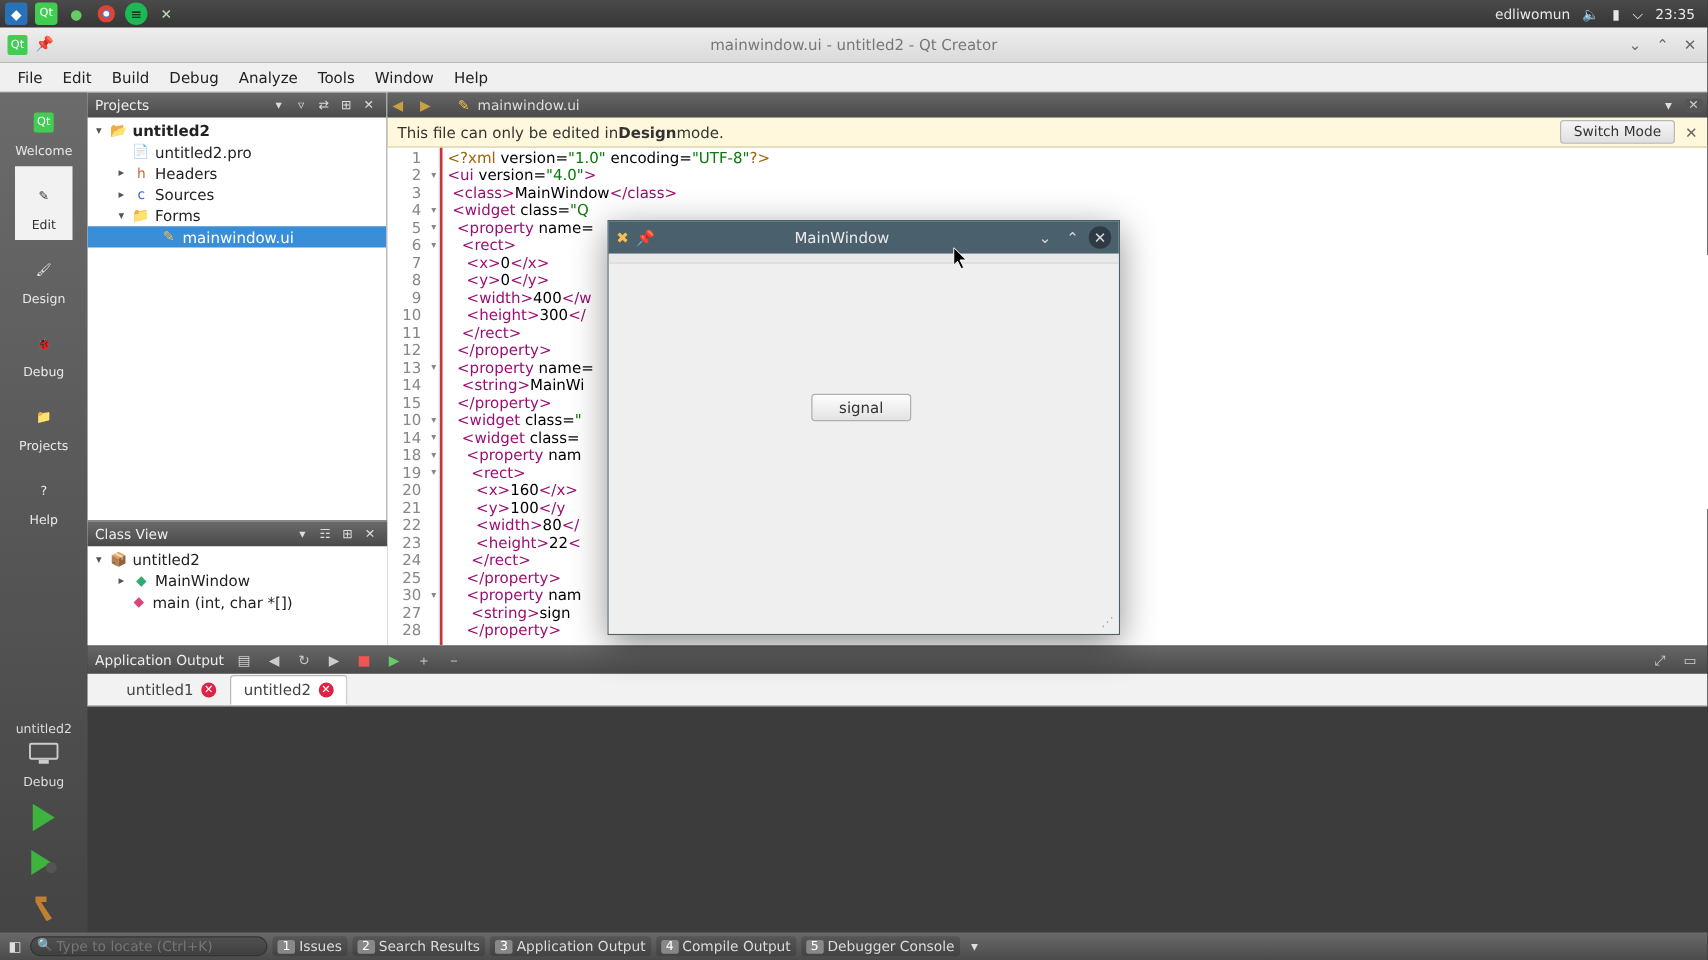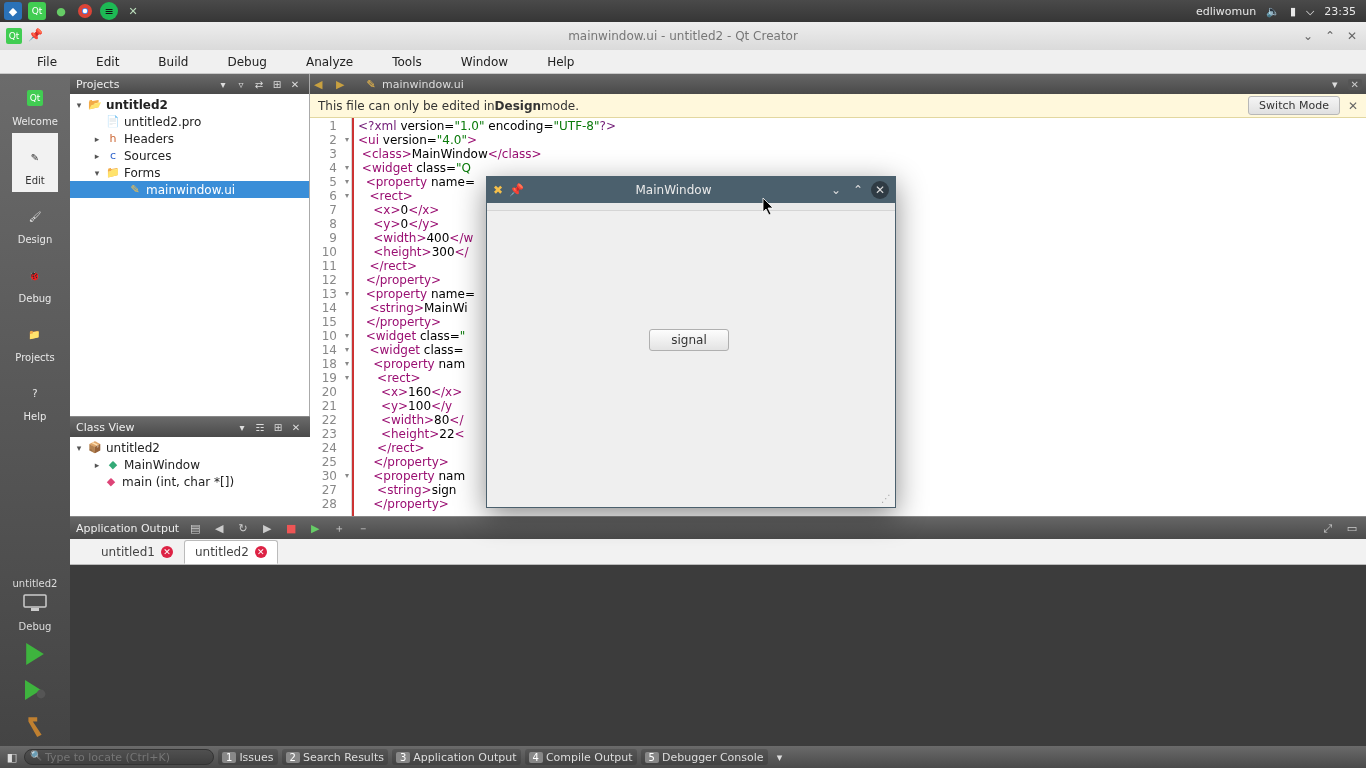--- a/index.html
+++ b/index.html
@@ -16,21 +16,21 @@
 .qt-window { position: absolute; top: 22px; left: 0; right: 0; bottom: 0; display: flex; flex-direction: column; }
 
 
 .qt-titlebar { height: 28px; background: linear-gradient(#eeeeee,#dadada); display: flex; align-items: center; justify-content: center; color: #777; font-size: 12px; position: relative; }
 .qt-titlebar .ticon { position: absolute; left: 6px; display: flex; gap: 6px; }
 .qt-titlebar .wctrl { position: absolute; right: 6px; display: flex; gap: 6px; }
 .qt-titlebar .wctrl span { width: 16px; height: 16px; display: inline-flex; align-items: center; justify-content: center; color: #666; }
 
 
 .qt-menubar { height: 24px; background: #f0f0f0; border-bottom: 1px solid #c9c9c9; display: flex; align-items: center; padding: 0 6px; font-size: 12px; color: #222; }
-.qt-menubar .mitem { padding: 2px 8px; cursor: default; margin-left: 23px; }
+.qt-menubar .mitem { padding: 2px 8px; cursor: default; }
 
 
 .qt-body { flex: 1; display: flex; min-height: 0; }
 
 
 .mode-bar { width: 70px; background: linear-gradient(#6b6b6b,#444); display: flex; flex-direction: column; align-items: center; color: #e9e9e9; font-size: 10px; }
 .mode-item { width: 100%; padding: 10px 0 6px; text-align: center; cursor: pointer; }
 .mode-item.selected { background: #f2f2f2; color: #333; }
 .mode-item .micon { width: 32px; height: 28px; margin: 0 auto 4px; display: flex; align-items: center; justify-content: center; }
 .mode-bar .bottom { margin-top: auto; width: 100%; }
@@ -68,21 +68,21 @@
 .ed-banner .bx { margin-left: 8px; color: #666; font-weight: bold; }
 .code-wrap { flex: 1; display: flex; background: #fff; font-family: "DejaVu Sans Mono", monospace; font-size: 12px; overflow: hidden; position: relative; }
 .gutter { width: 42px; background: #fff; border-right: 1px solid #d8d8d8; text-align: right; color: #888; padding: 1px 2px 0 0; }
 .gutter .ln { height: 14px; line-height: 14px; position: relative; padding-right: 12px; }
 .gutter .ln.fold::after { content: "▾"; position: absolute; right: 0; top: 0; font-size: 8px; color: #888; }
 .red-bar { position:absolute; left:42px; top:0; bottom:0; width:2px; background:#c33; }
 .code { flex: 1; padding: 1px 0 0 6px; color: #000; white-space: pre; }
 .code .cl { height: 14px; line-height: 14px; }
 .tag { color: #9a0f72; }
 .str { color: #0a7a0a; }
-.pi { color: #701a75; }
+.pi { color: #a16207; }
 
 
 .classview { height: 100px; border-top: 1px solid #888; display: flex; flex-direction: column; background: #fff; }
 
 
 .lower { height: 230px; display: flex; flex-direction: column; border-top: 1px solid #888; }
 .out-header { height: 22px; background: linear-gradient(#666,#4a4a4a); display: flex; align-items: center; color: #eee; font-size: 11px; padding: 0 6px; gap: 8px; }
 .out-header .oh-btn { width:16px;height:14px;display:inline-flex;align-items:center;justify-content:center;color:#ccc; }
 .out-header .spacer { flex:1; }
 .out-tabs { height: 26px; background: #f2f2f2; display: flex; align-items: flex-end; border-bottom: 1px solid #bbb; padding-left: 20px; }
@@ -99,21 +99,21 @@
 .statusbar .sb-icon { width: 16px; color: #ddd; text-align:center; }
 
 
 .app-win { position: absolute; left: 486px; top: 176px; width: 410px; height: 332px; box-shadow: 0 8px 28px rgba(0,0,0,0.45); background: #efefef; border: 1px solid #4b606d; }
 .app-titlebar { height: 26px; background: #4b606d; display: flex; align-items: center; color: #eaeaea; font-size: 12px; padding: 0 6px; }
 .app-titlebar .at-title { flex: 1; text-align: center; }
 .app-titlebar .at-btn { width: 18px; height: 18px; display:flex;align-items:center;justify-content:center;color:#ddd;margin-left:4px; }
 .app-titlebar .at-close { background:#2f3b44;border-radius:9px; }
 .app-toolbar { height: 8px; background: #e9e9e9; border-bottom: 1px solid #d5d5d5; }
 .app-body { position: relative; height: calc(100% - 34px); background: #efefef; }
-.app-button { position: absolute; left: 162px; top: 118px; width: 80px; height: 22px; background: linear-gradient(#fdfdfd,#e3e3e3); border: 1px solid #b0b0b0; border-radius: 3px; font-size: 12px; color: #333; display:flex;align-items:center;justify-content:center; }
+.app-button { position: absolute; left: 162px; top: 104px; width: 80px; height: 22px; background: linear-gradient(#fdfdfd,#e3e3e3); border: 1px solid #b0b0b0; border-radius: 3px; font-size: 12px; color: #333; display:flex;align-items:center;justify-content:center; }
 .app-grip { position:absolute; right:2px; bottom:2px; width:12px;height:12px; color:#aaa; font-size:10px; }
 
 
 .cursor { position: absolute; left: 762px; top: 198px; width: 14px; height: 18px; }
 
 .ico-qt { width:16px;height:16px;background:#41cd52;border-radius:2px;display:inline-flex;align-items:center;justify-content:center;color:#fff;font-size:9px;font-weight:normal; }
 </style>
 </head>
 <body>
 

